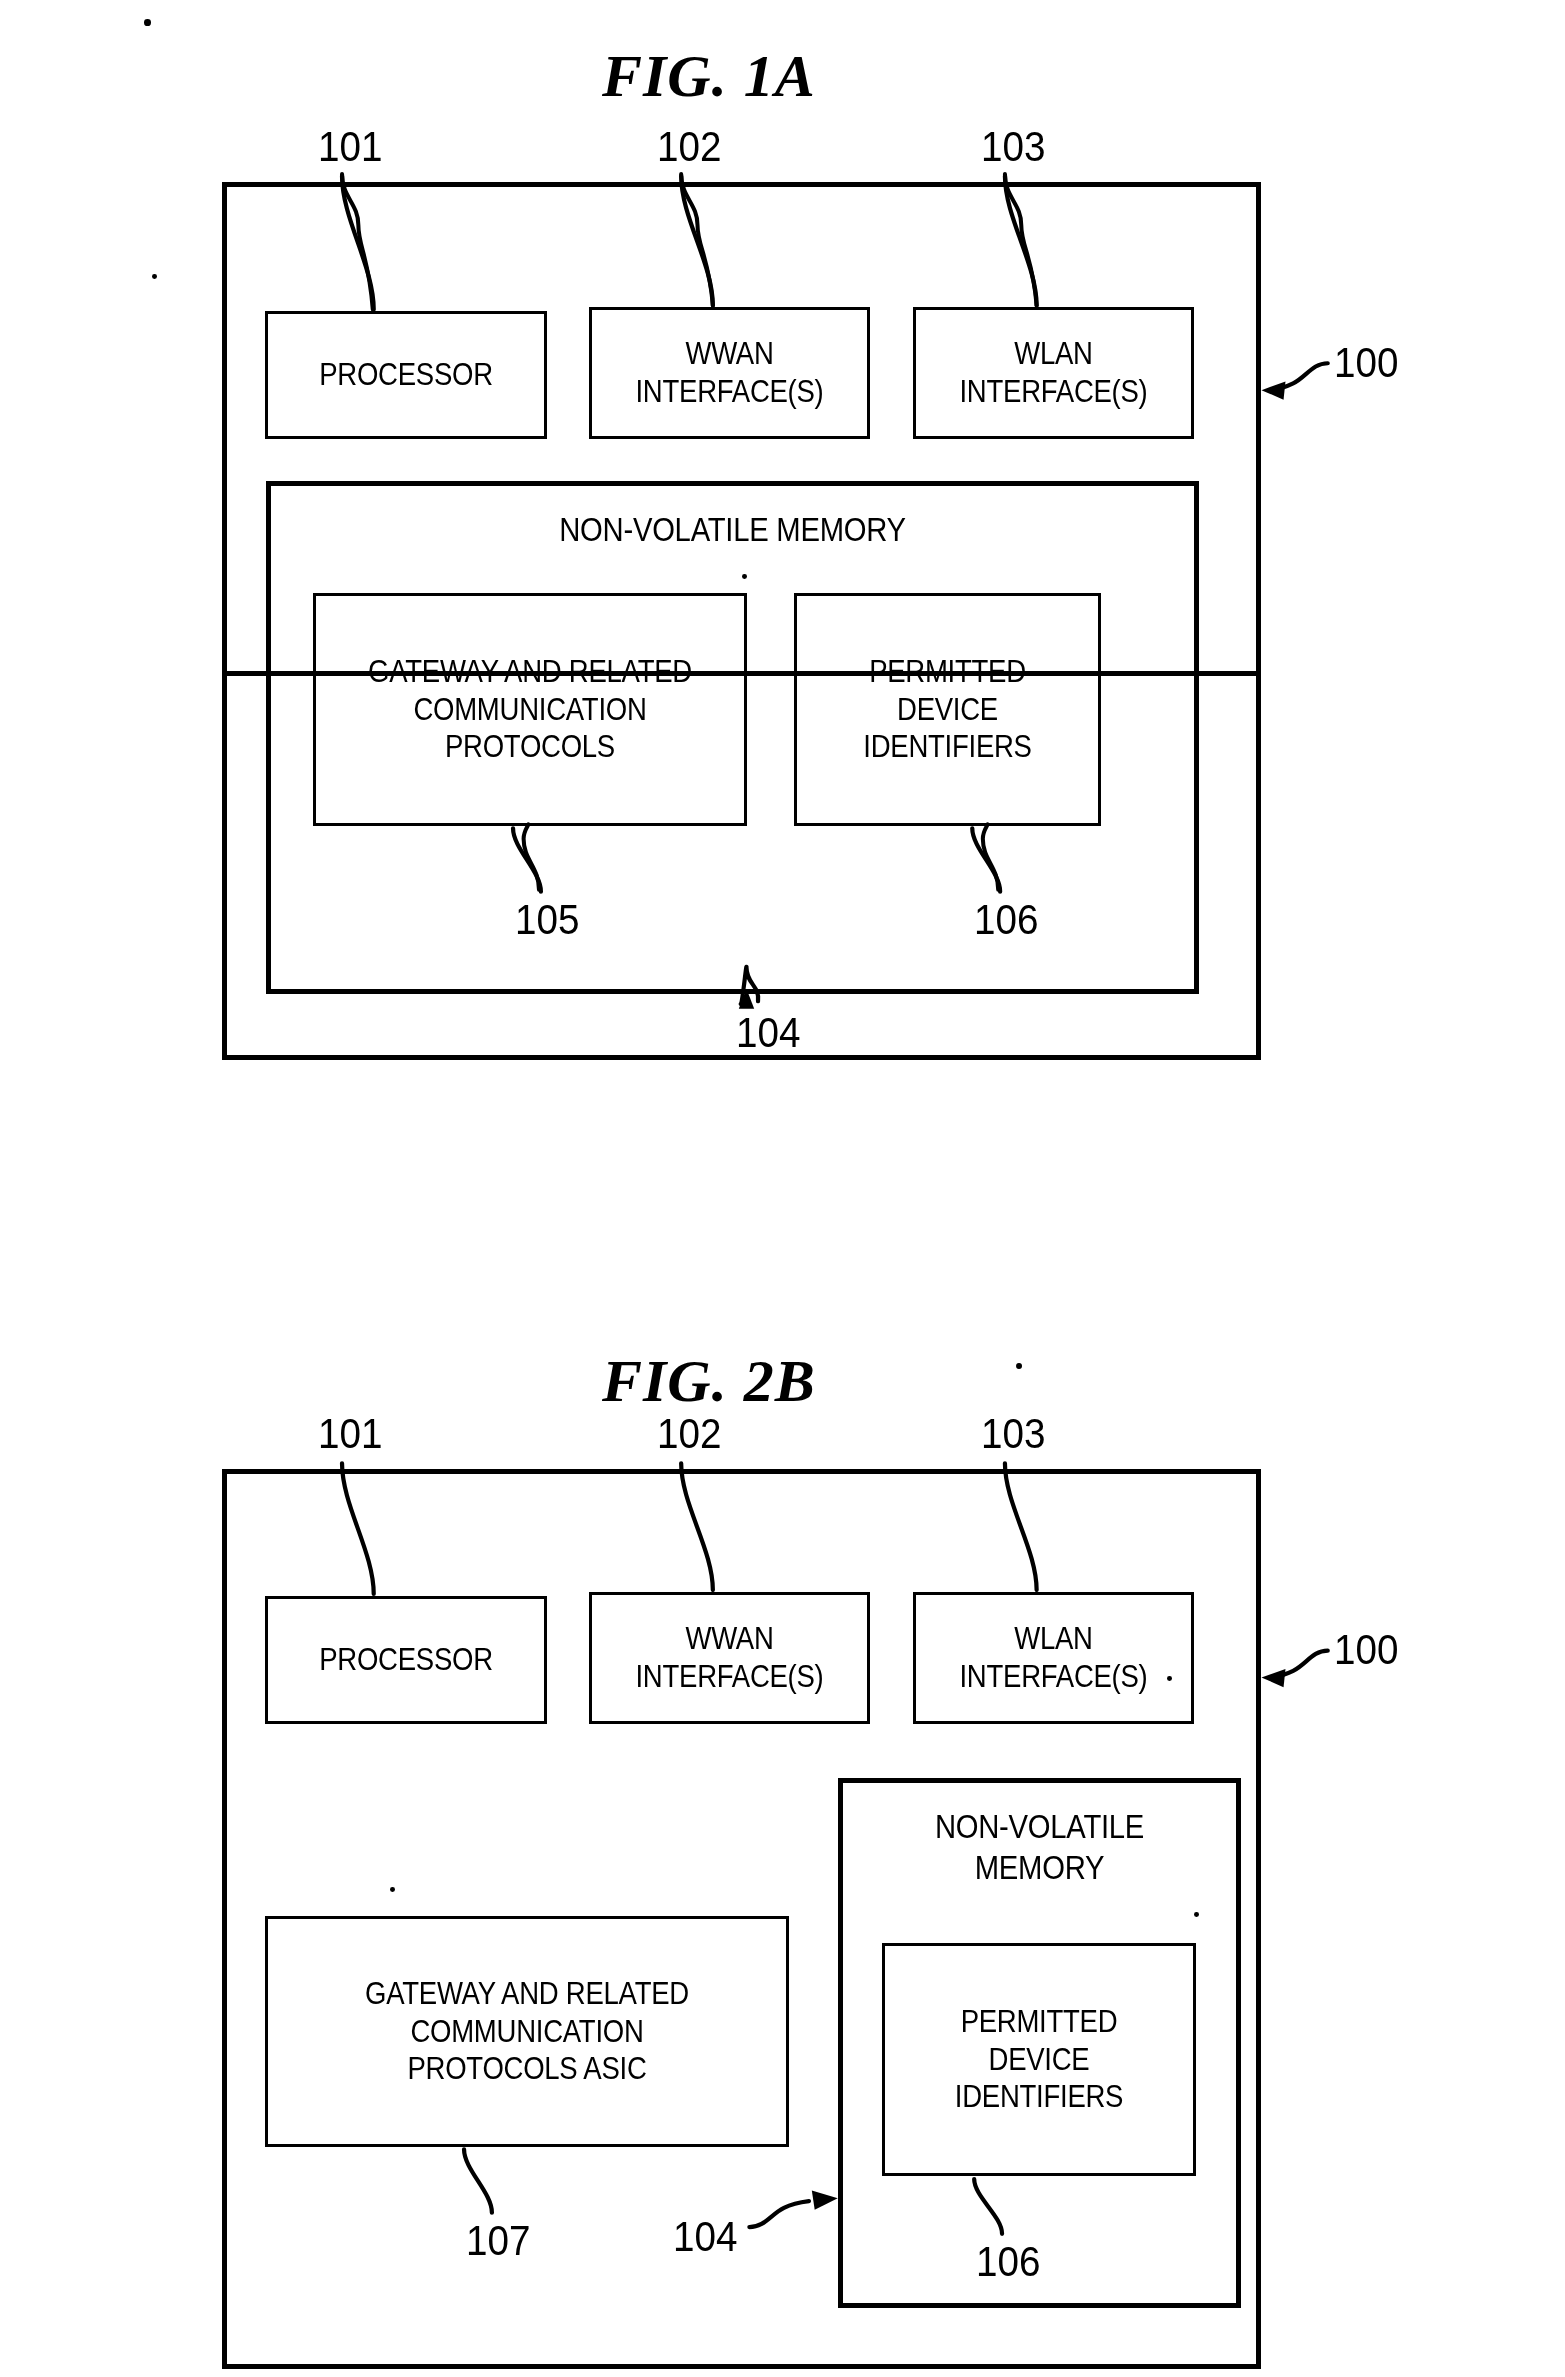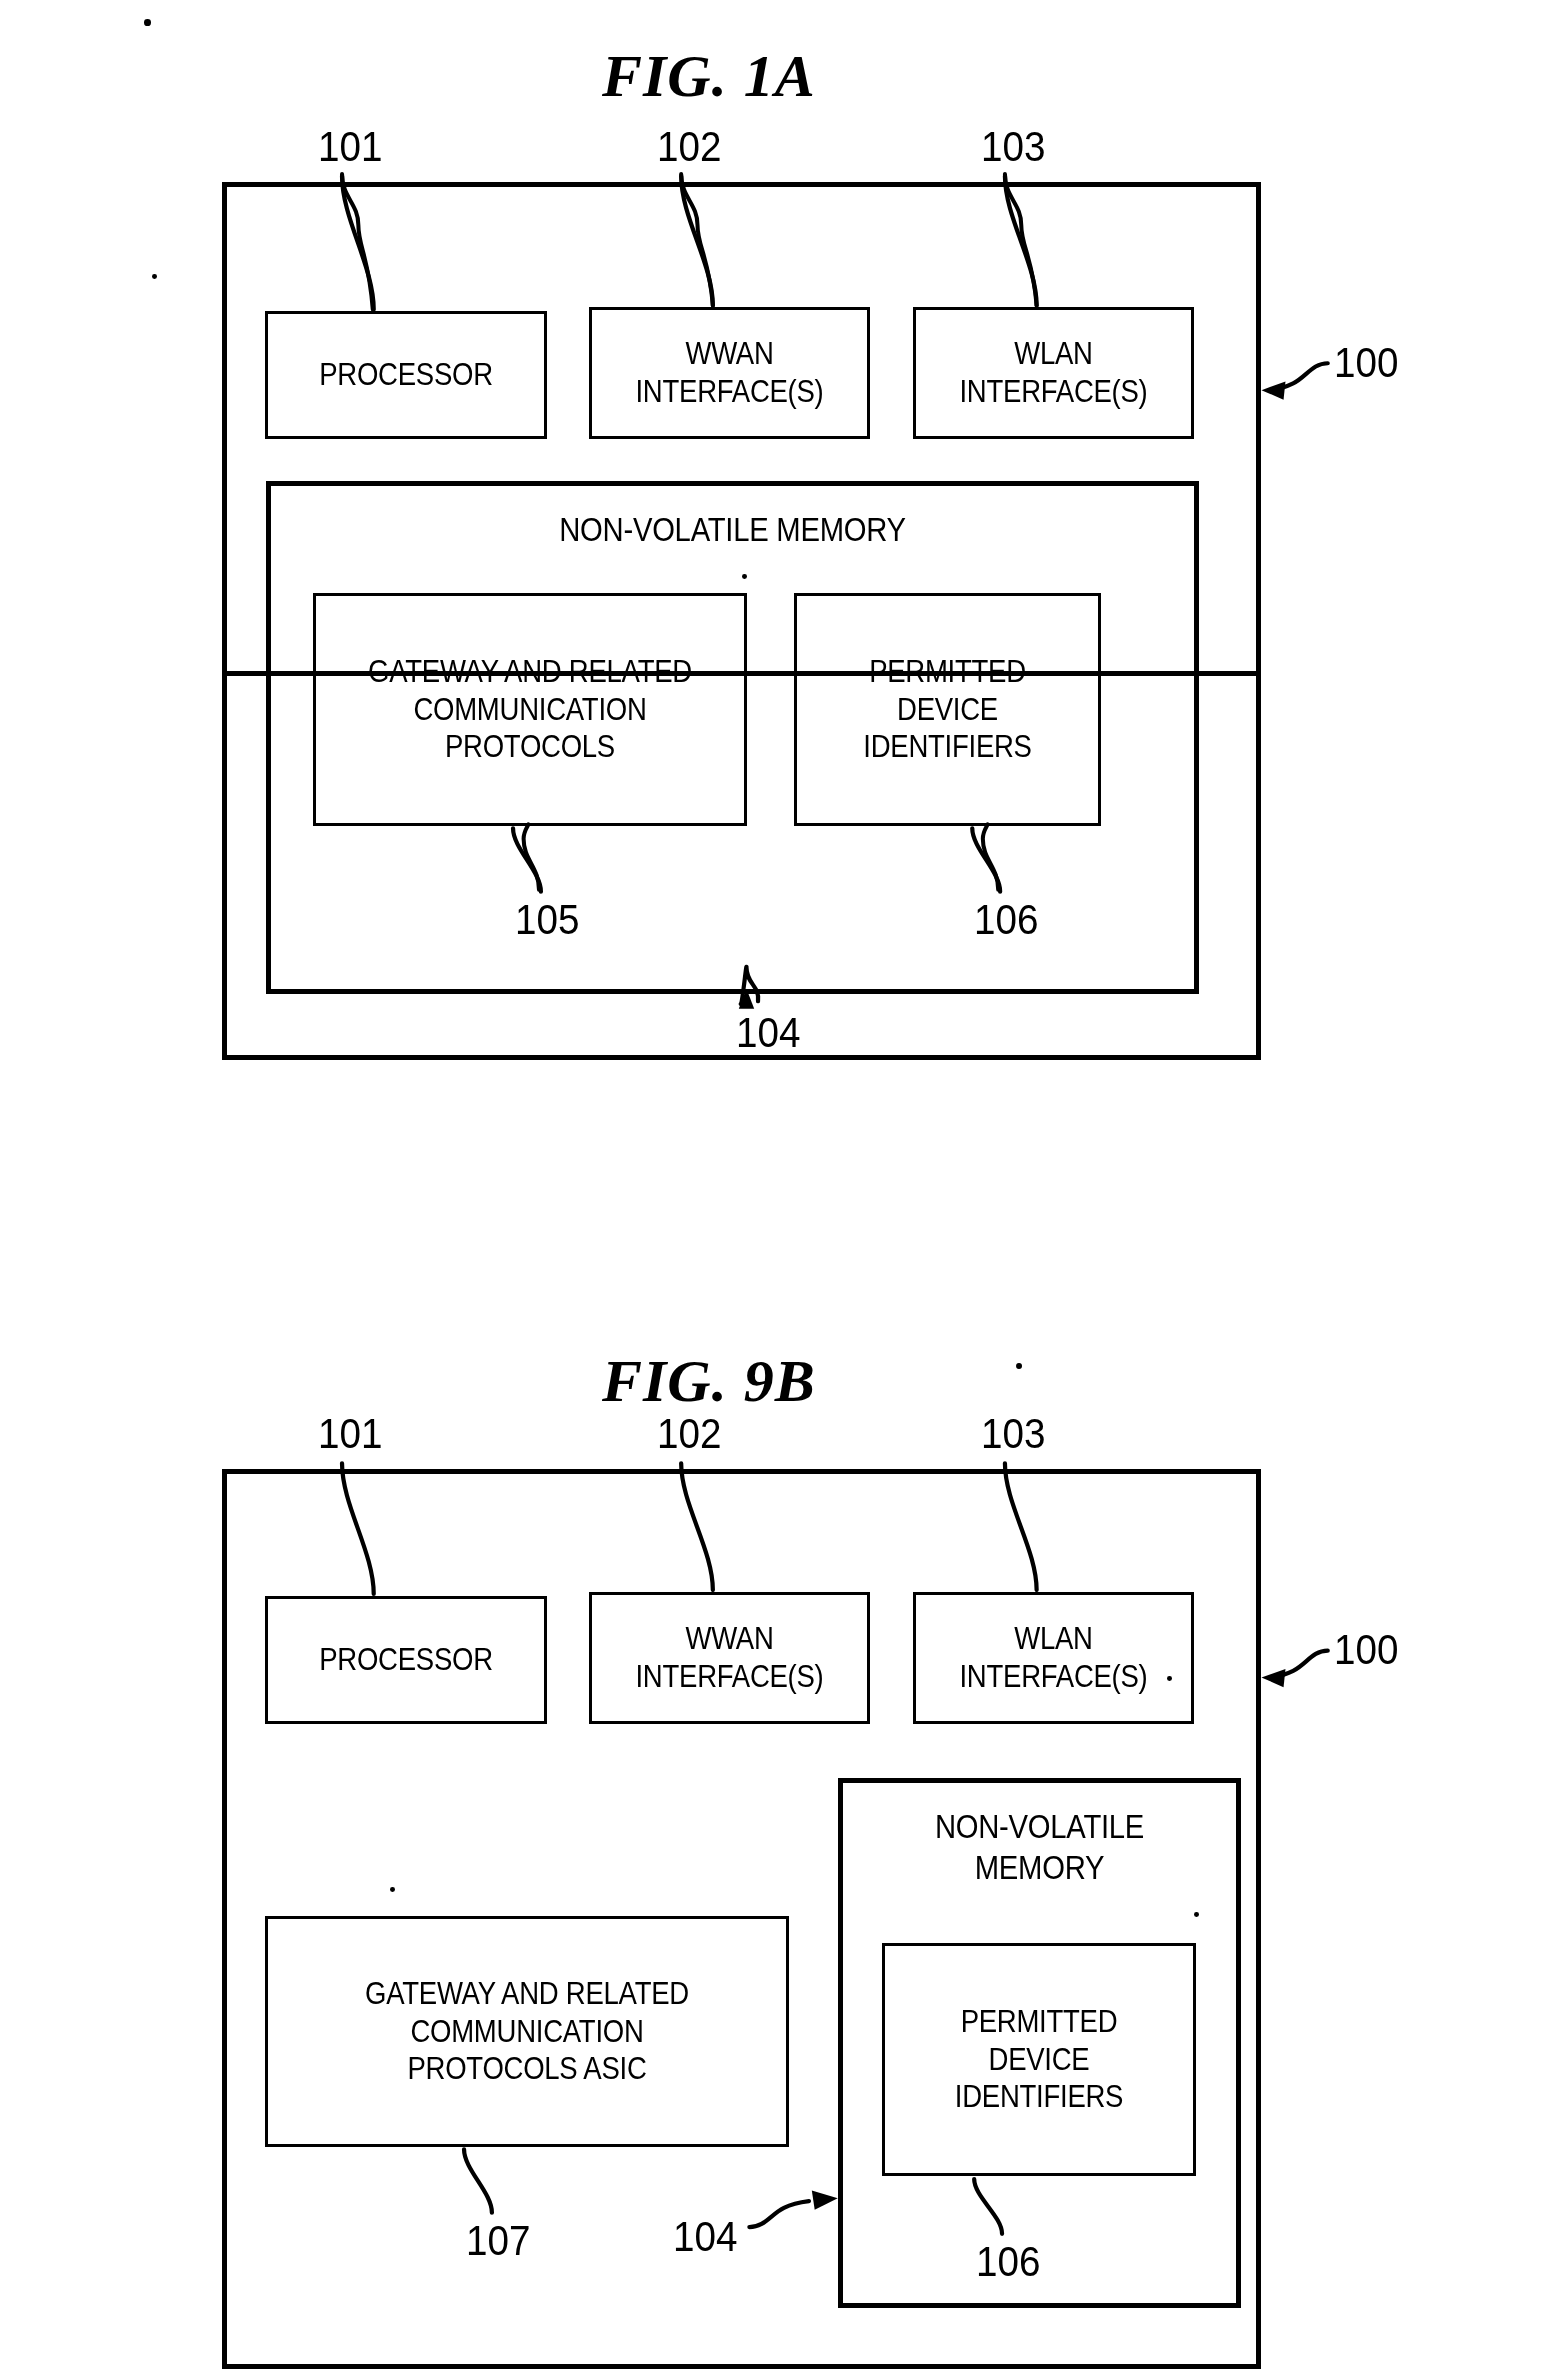--- a/index.html
+++ b/index.html
@@ -119,21 +119,21 @@
   <div class="box-thin" style="left:794px; top:593px; width:307px; height:233px;"></div>
   <div class="boxlabel" style="left:794px; top:593px; width:307px; height:233px;">PERMITTED
 DEVICE
 IDENTIFIERS</div>
 
   <div class="numlabel" style="left:515px; top:896px;">105</div>
   <div class="numlabel" style="left:974px; top:896px;">106</div>
   <div class="numlabel" style="left:736px; top:1009px;">104</div>
   <div class="numlabel" style="left:1334px; top:339px;">100</div>
 
-  <div class="fig-title" style="left:602px; top:1347px;">FIG. 9B</div>
+  <div class="fig-title" style="left:602px; top:1347px;">FIG. 2B</div>
 
   <div class="box" style="left:222px; top:1469px; width:1039px; height:900px; border-width:5.8px;"></div>
 
   <div class="numlabel" style="left:318px; top:1410px;">101</div>
   <div class="numlabel" style="left:657px; top:1410px;">102</div>
   <div class="numlabel" style="left:981px; top:1410px;">103</div>
 
   <div class="box-thin" style="left:265px; top:1596px; width:282px; height:128px;"></div>
   <div class="boxlabel" style="left:265px; top:1596px; width:282px; height:128px;">PROCESSOR</div>
 

